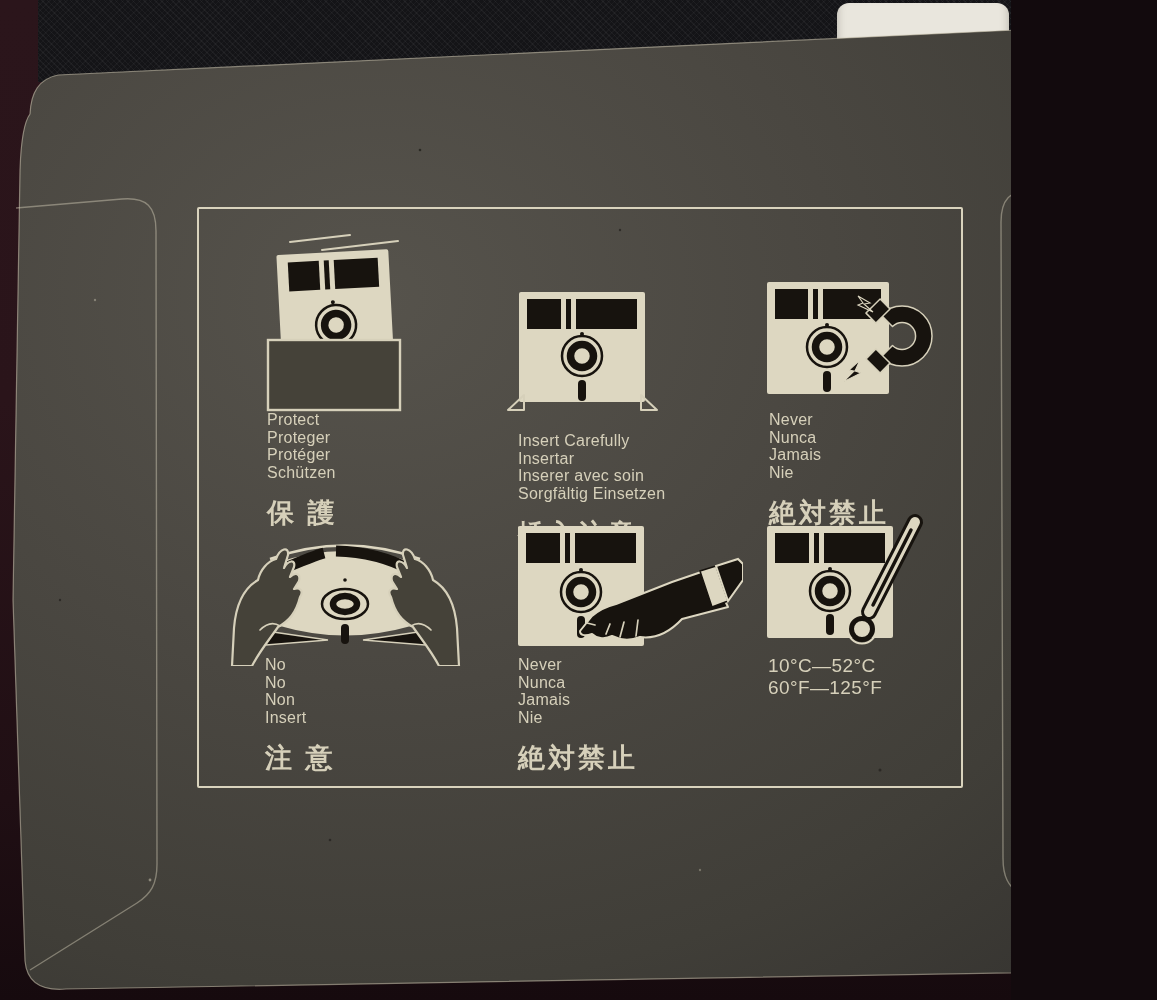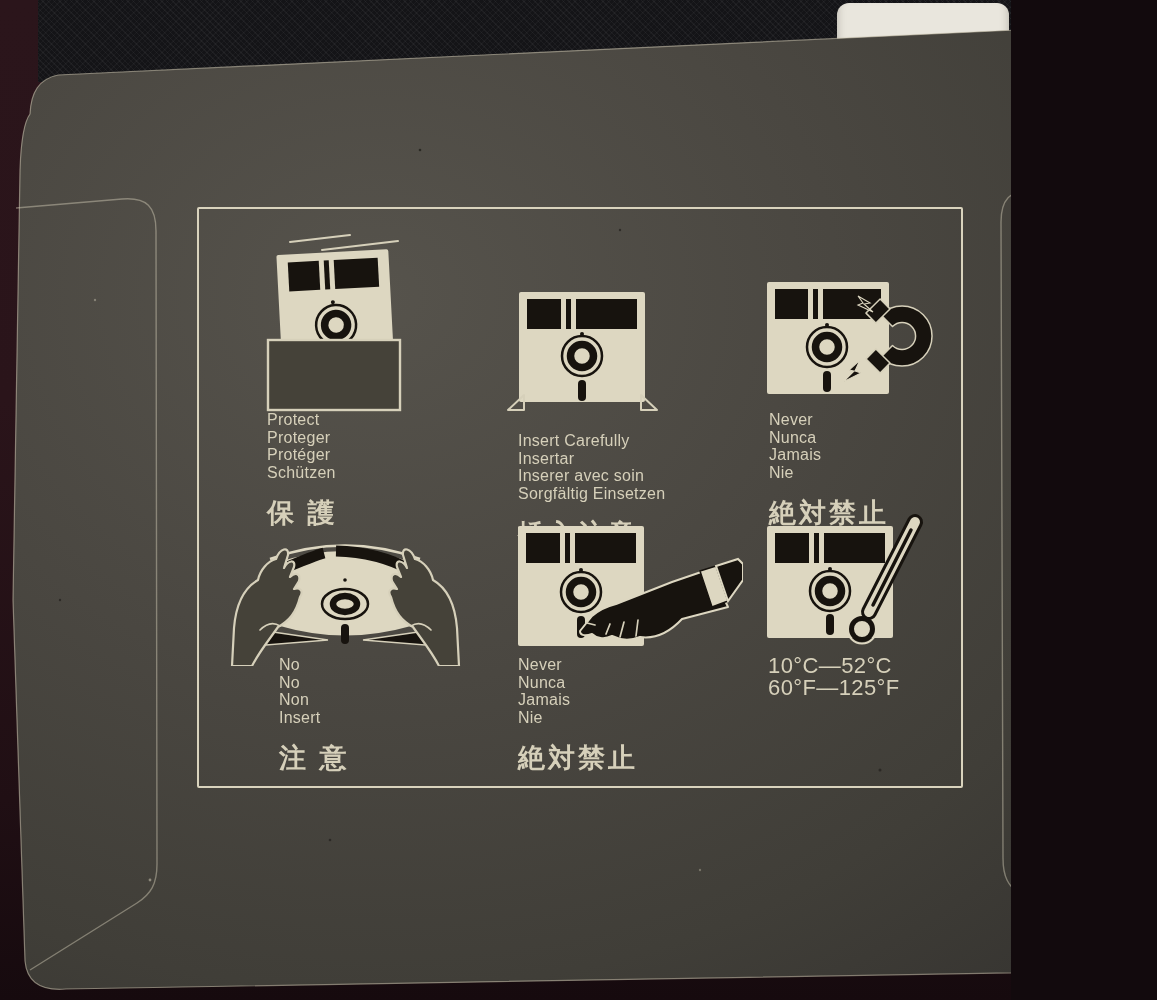--- a/index.html
+++ b/index.html
@@ -24,21 +24,21 @@
   }
   .env-svg{position:absolute;left:0;top:0;}
   
   .frame{
     position:absolute;left:197px;top:207px;width:762px;height:577px;
     border:2px solid #d9d3bd;border-radius:2px;
   }
   .icon{position:absolute;}
   .caption{position:absolute;color:#d6d0ba;font-size:16px;line-height:17.5px;letter-spacing:.25px;}
   .cap-cjk{font-size:27px;line-height:30px;letter-spacing:3px;margin-top:17px;font-weight:bold;}
-  .temps{font-size:22px;line-height:22px;letter-spacing:.4px;}
+  .temps{font-size:19px;line-height:22px;letter-spacing:.4px;}
   
   .cream{fill:#ddd7c1;}
   .ink{fill:#17130e;}
   .ringThin{fill:none;stroke:#17130e;stroke-width:2.5;}
   .ringThick{fill:none;stroke:#17130e;stroke-width:7.5;}
   .mline{stroke:#d6d0ba;stroke-width:2;fill:none;stroke-linecap:round;}
   .sleeve{fill:#454239;stroke:#d6d0ba;stroke-width:2.4;}
   .outline-dark{fill:#17130e;stroke:#d6d0ba;stroke-width:1.5;stroke-linejoin:round;}
   .hand{fill:#454239;stroke:#d6d0ba;stroke-width:2.2;stroke-linejoin:round;}
   .handline{stroke:#d6d0ba;stroke-width:1.7;fill:none;stroke-linecap:round;}
@@ -184,21 +184,21 @@
       <ellipse cx="117" cy="76" rx="12" ry="8" fill="none" stroke="#17130e" stroke-width="6.5"></ellipse>
       <rect x="113" y="96" width="8" height="20" rx="4" class="ink"></rect>
 
       <path d="M38,103 L100,112 L38,117 Z" class="ink" stroke="#d6d0ba" stroke-width="1.3"></path>
       <path d="M197,103 L135,112 L197,117 Z" class="ink" stroke="#d6d0ba" stroke-width="1.3"></path>
 
       <use href="#hand4"></use>
       <use href="#hand4" transform="translate(235,0) scale(-1,1)"></use>
     </svg>
   </div>
-  <div class="caption" style="left:279px;top:656px;">
+  <div class="caption" style="left:265px;top:656px;">
     <div>No</div>
     <div>No</div>
     <div>Non</div>
     <div>Insert</div>
     <div class="cap-cjk">注 意</div>
   </div>
 
   <div class="icon" style="left:508px;top:524px;width:235px;height:134px;">
     <svg width="235" height="134" viewBox="0 0 235 134">
       <rect x="10" y="2" width="126" height="120" rx="2" class="cream"></rect>

